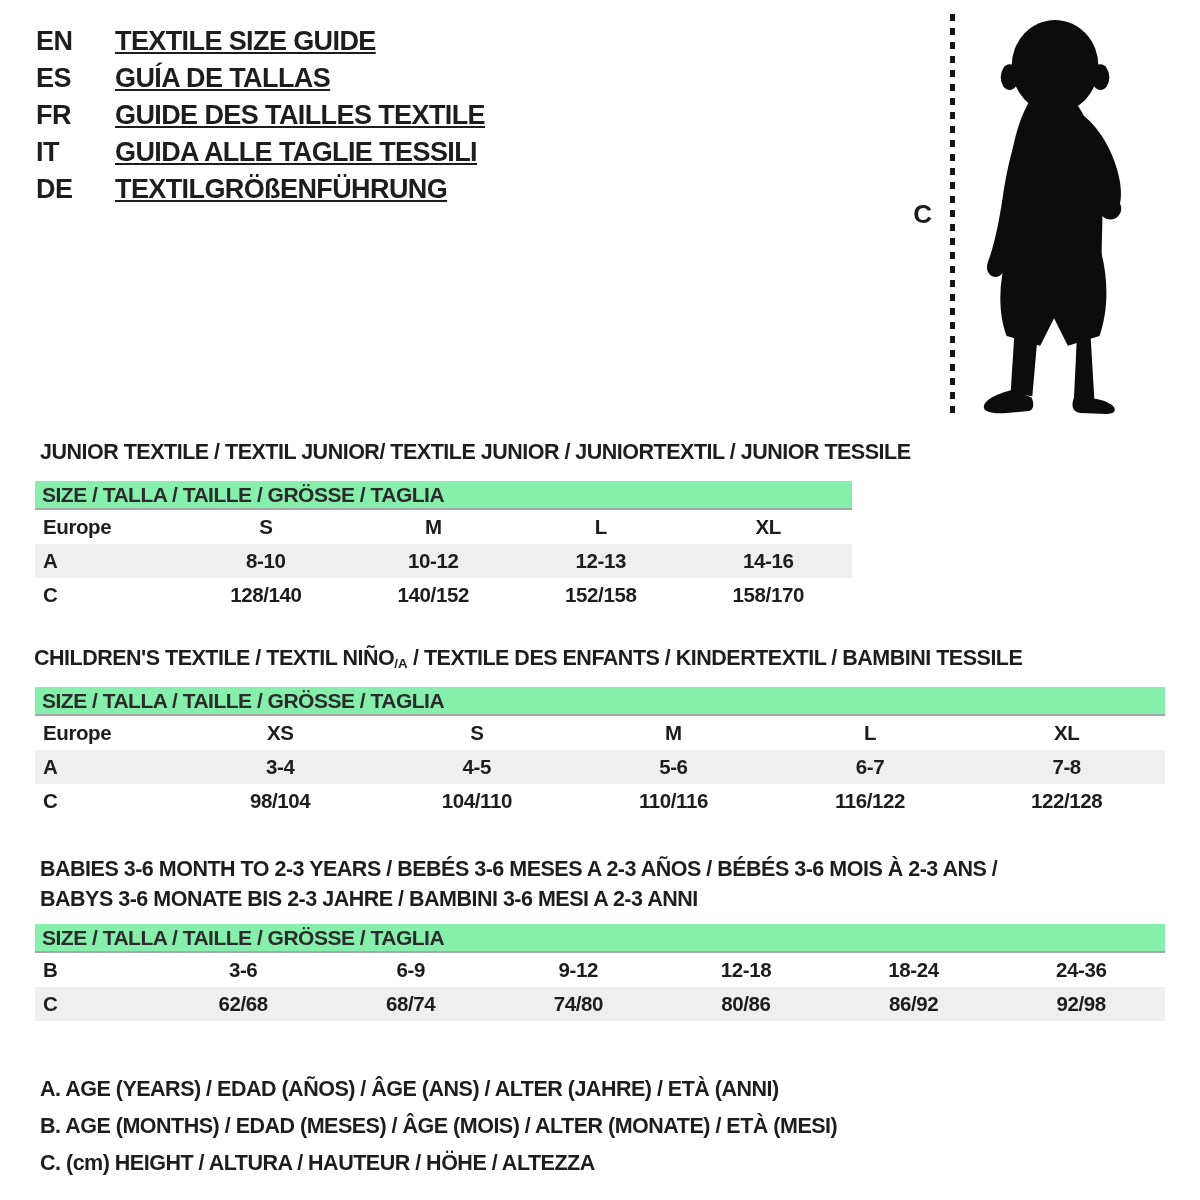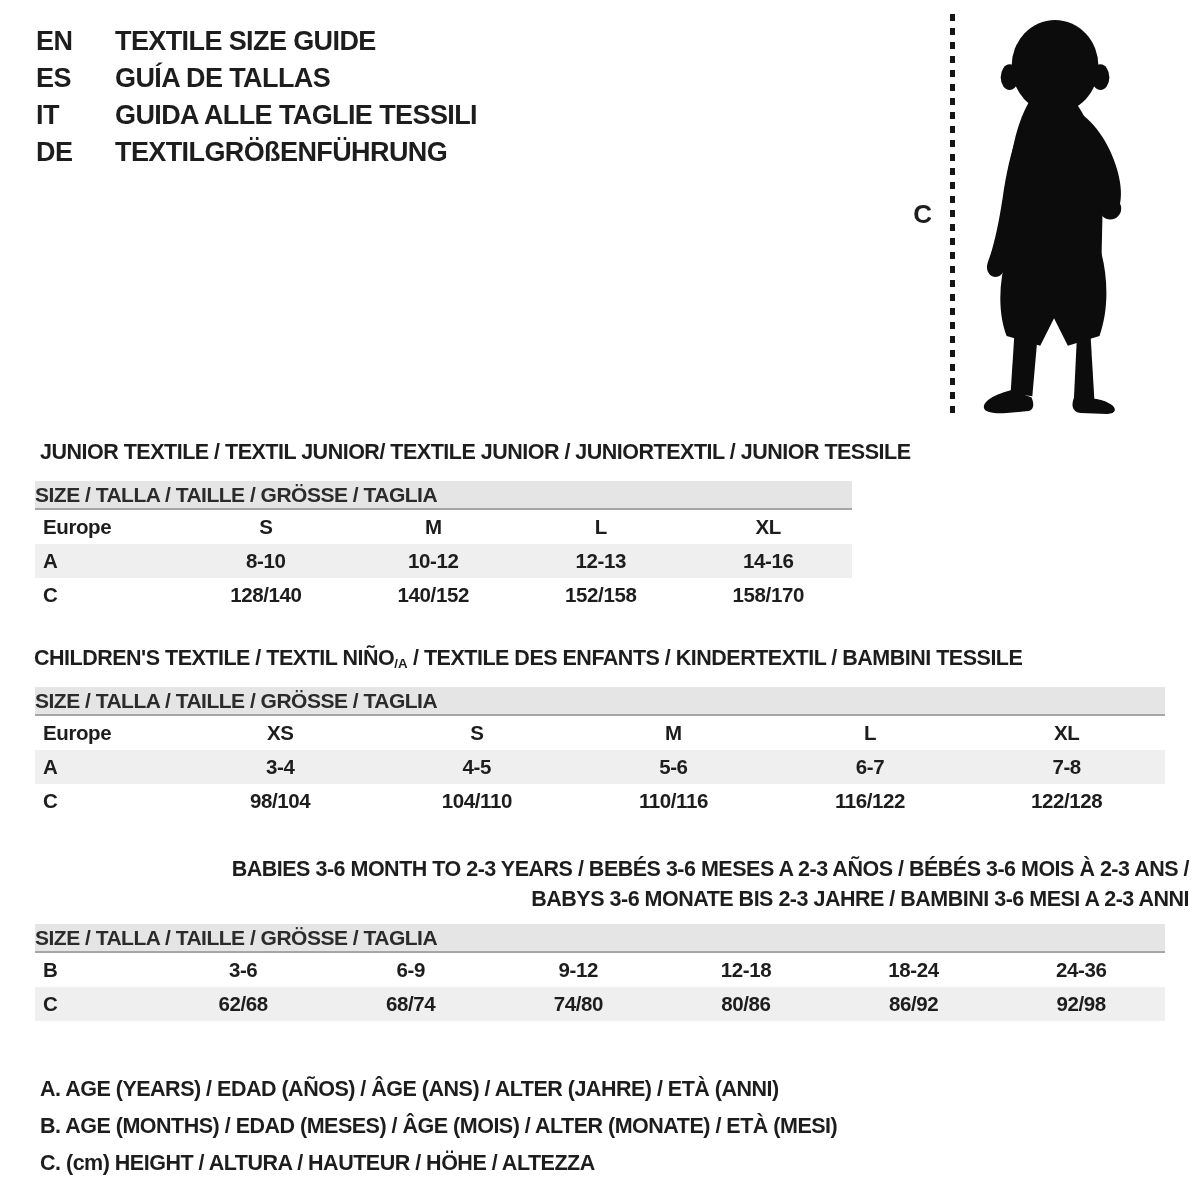--- a/index.html
+++ b/index.html
@@ -8,40 +8,40 @@
     font-family:"Liberation Sans","DejaVu Sans",sans-serif;
     font-weight:700;color:#1d1d1d;overflow:hidden;
   }
   .page{position:relative;width:1200px;height:1200px;}
 
   
   .top-area{position:relative;height:432px;}
   .lang-block{position:absolute;left:36px;top:26px;}
   .lang-row{display:flex;align-items:baseline;height:37px;}
   .lang-code{width:79px;font-size:27px;letter-spacing:-0.6px;}
-  .lang-label{font-size:27px;letter-spacing:-0.6px;white-space:nowrap;}
+  .lang-label{font-size:27px;letter-spacing:-0.6px;white-space:nowrap;text-decoration:underline;}
 
   .figure{position:absolute;top:14px;right:56px;height:400px;display:flex;align-items:stretch;}
   .measure-label{align-self:center;font-size:26px;margin-right:18px;}
   .dash-line{width:5px;height:100%;
     background:repeating-linear-gradient(to bottom,#151515 0 7px,transparent 7px 14px);}
   .baby-svg{height:400px;width:173px;margin-left:16px;display:block;}
 
   
   .section-title{margin:0;font-size:21.5px;letter-spacing:-0.5px;white-space:nowrap;}
   .title-junior{margin:8px 0 16px 40px;}
   .title-children{margin:34px 0 16px 34px;}
-  .title-babies{margin:36px 11px 10px 40px;line-height:30px;white-space:normal;text-align:right;}
+  .title-babies{margin:36px 4px 10px 40px;line-height:30px;white-space:normal;}
   .sub{font-size:0.62em;vertical-align:-0.25em;letter-spacing:0;}
 
   .size-table{margin-left:35px;}
   .size-table.junior{width:817px;}
   .size-table.wide{width:1130px;}
-  .size-bar{height:27px;line-height:27px;background:#e5e5e5;border-bottom:2px solid #a6a6a6;
-    font-size:21px;letter-spacing:-0.5px;color:#2b2b2b;}
+  .size-bar{height:27px;line-height:27px;background:#86efac;border-bottom:2px solid #a6a6a6;
+    font-size:21px;padding-left:7px;letter-spacing:-0.5px;color:#2b2b2b;}
   table{border-collapse:collapse;table-layout:fixed;width:100%;}
   td{height:34px;font-size:20.5px;text-align:center;letter-spacing:-0.4px;padding:0;
      vertical-align:middle;}
   td.lbl{text-align:left;padding-left:8px;}
   tr.alt{background:#efefef;}
 
   
   .legend{margin:50px 0 8px 40px;}
   .legend-line{font-size:21.5px;line-height:37px;letter-spacing:-0.5px;white-space:nowrap;}
 </style>
@@ -52,20 +52,24 @@
 
   <div class="top-area">
     <div class="lang-block">
       <div class="lang-row">
         <span class="lang-code">EN</span>
         <span class="lang-label">TEXTILE SIZE GUIDE</span>
       </div>
       <div class="lang-row">
         <span class="lang-code">ES</span>
         <span class="lang-label">GUÍA DE TALLAS</span>
+      </div>
+      <div class="lang-row">
+        <span class="lang-code">FR</span>
+        <span class="lang-label">GUIDE DES TAILLES TEXTILE</span>
       </div>
       <div class="lang-row">
         <span class="lang-code">IT</span>
         <span class="lang-label">GUIDA ALLE TAGLIE TESSILI</span>
       </div>
       <div class="lang-row">
         <span class="lang-code">DE</span>
         <span class="lang-label">TEXTILGRÖßENFÜHRUNG</span>
       </div>
     </div>

